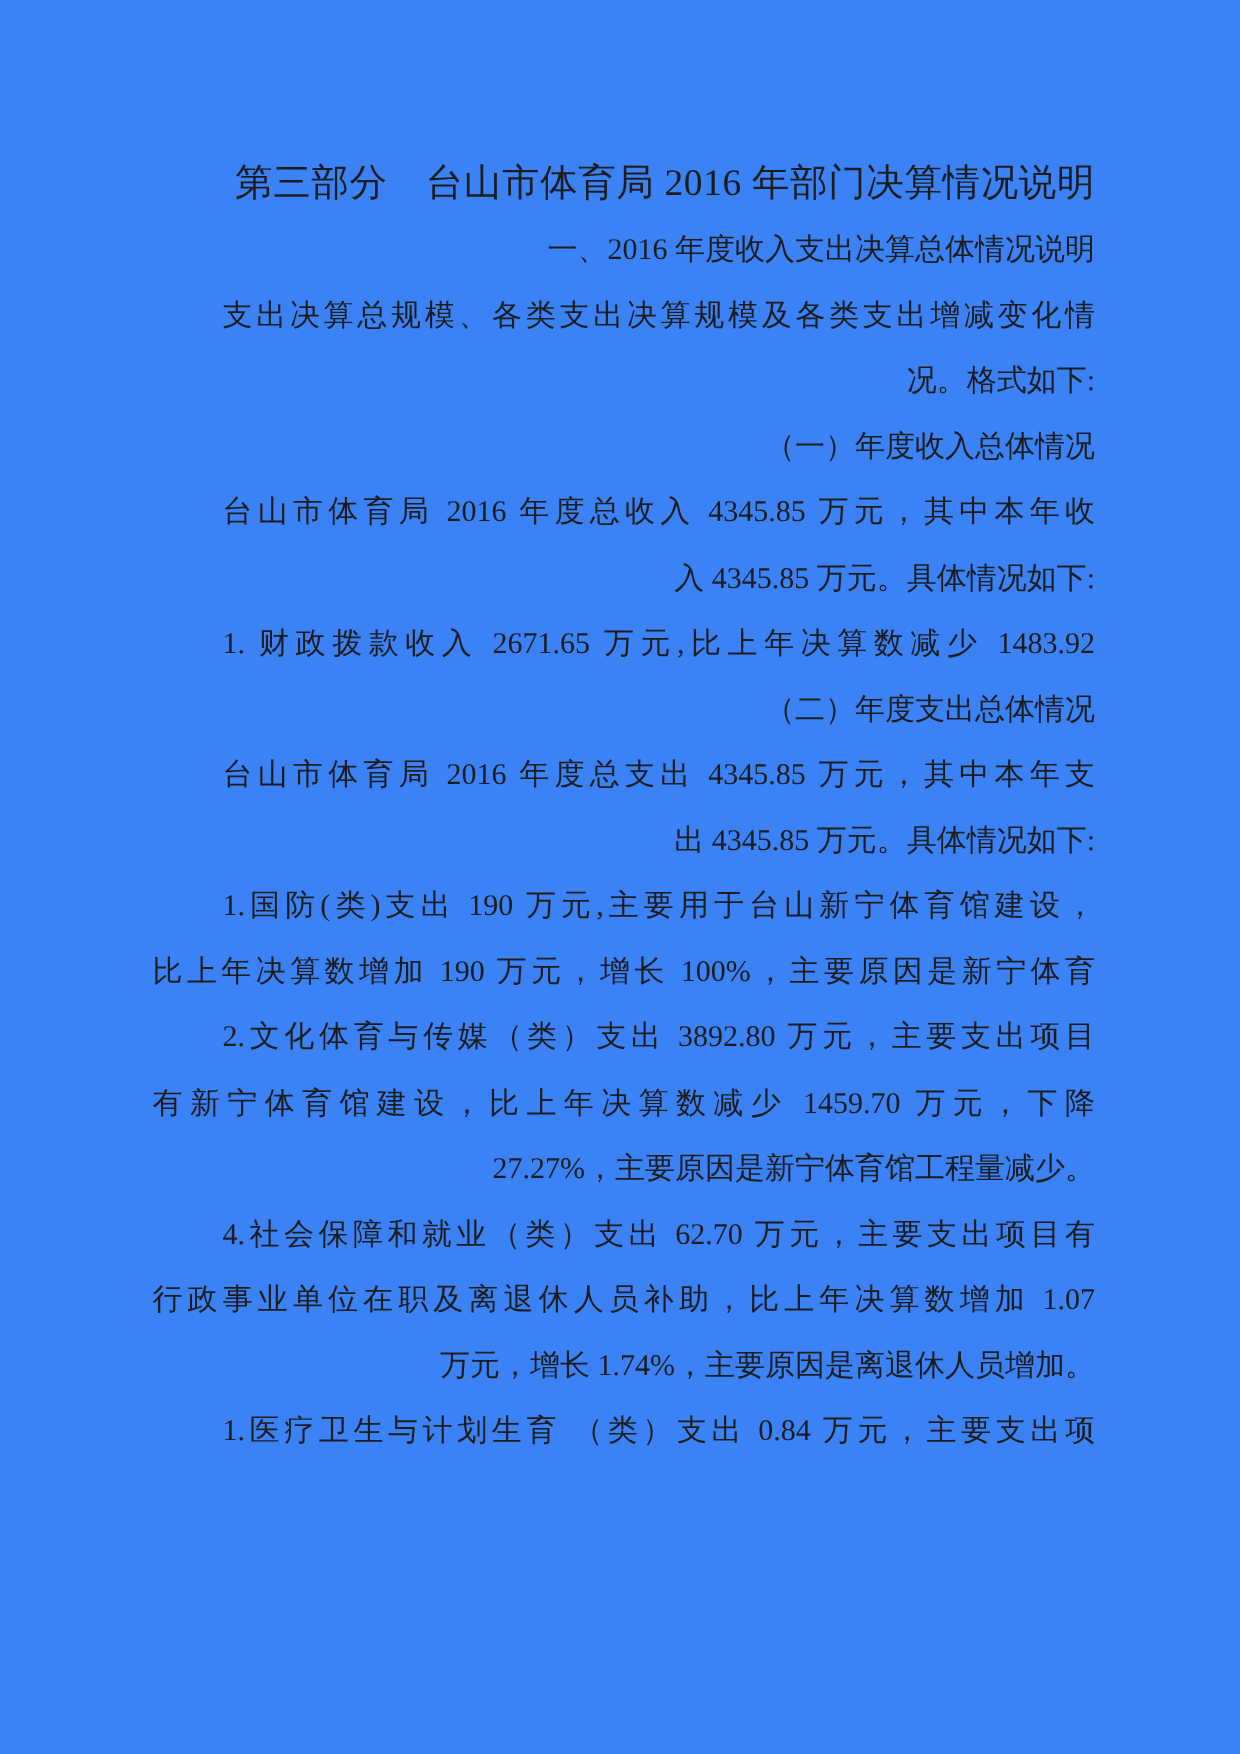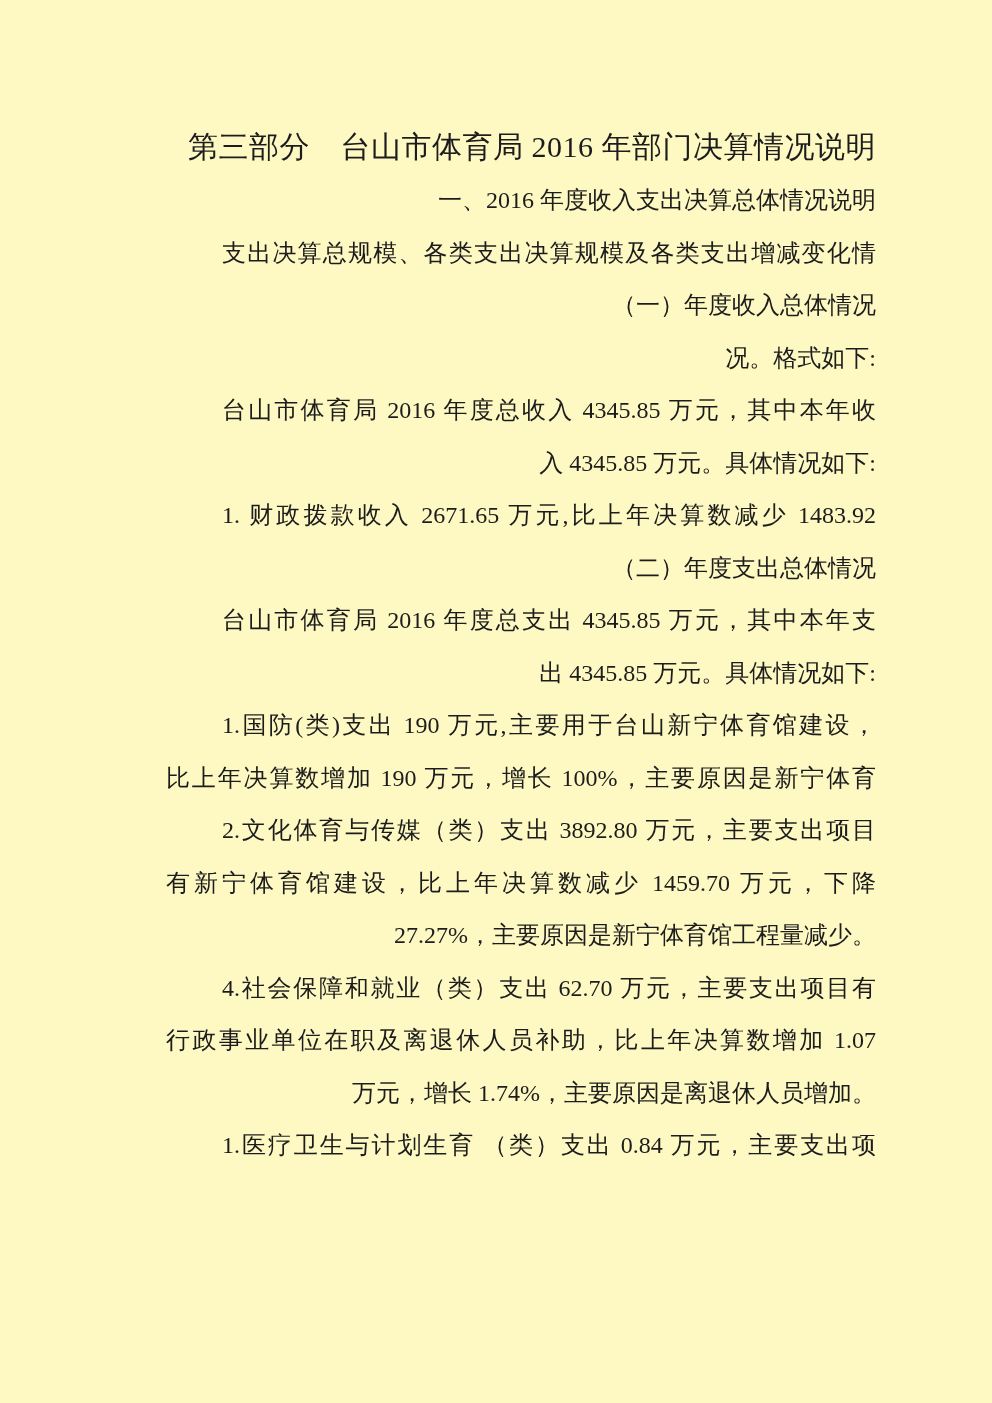--- a/index.html
+++ b/index.html
@@ -6,21 +6,21 @@
     margin: 0;
     padding: 0;
     background: #ffffff;
   }
   .page {
     position: relative;
     width: 992px;
     height: 1403px;
     box-sizing: border-box;
     padding: 119px 116px 0 122px;
-    background: #fef9c3;
+    background: #3b82f6;
     color: #1c1c1c;
     font-family: "Liberation Serif", "DejaVu Serif", serif;
     overflow: hidden;
   }
   .doc-title {
     margin: 0;
     padding-left: 66px;
     font-size: 30px;
     font-weight: normal;
     line-height: 55px;
@@ -35,33 +35,32 @@
     white-space: normal;
     overflow: hidden;
     text-align: right;
   }
   .indent {
     text-indent: 56px;
   }
   .fill {
     text-align: justify;
     text-align-last: justify;
-    margin-left: 44px;
   }
 </style>
 </head>
 <body>
 
 <div class="page">
   <h1 class="doc-title">第三部分　台山市体育局 2016 年部门决算情况说明</h1>
 
   <div class="line indent">一、2016 年度收入支出决算总体情况说明</div>
   <div class="line indent fill">支出决算总规模、各类支出决算规模及各类支出增减变化情</div>
+  <div class="line">况。格式如下:</div>
   <div class="line indent">（一）年度收入总体情况</div>
-  <div class="line">况。格式如下:</div>
   <div class="line indent fill">台山市体育局 2016 年度总收入 4345.85 万元，其中本年收</div>
   <div class="line">入 4345.85 万元。具体情况如下:</div>
   <div class="line indent fill">1. 财政拨款收入 2671.65 万元,比上年决算数减少 1483.92</div>
   <div class="line indent">（二）年度支出总体情况</div>
   <div class="line indent fill">台山市体育局 2016 年度总支出 4345.85 万元，其中本年支</div>
   <div class="line">出 4345.85 万元。具体情况如下:</div>
   <div class="line indent fill">1.国防(类)支出 190 万元,主要用于台山新宁体育馆建设，</div>
   <div class="line fill">比上年决算数增加 190 万元，增长 100%，主要原因是新宁体育</div>
   <div class="line indent fill">2.文化体育与传媒（类）支出 3892.80 万元，主要支出项目</div>
   <div class="line fill">有新宁体育馆建设，比上年决算数减少 1459.70 万元，下降</div>

